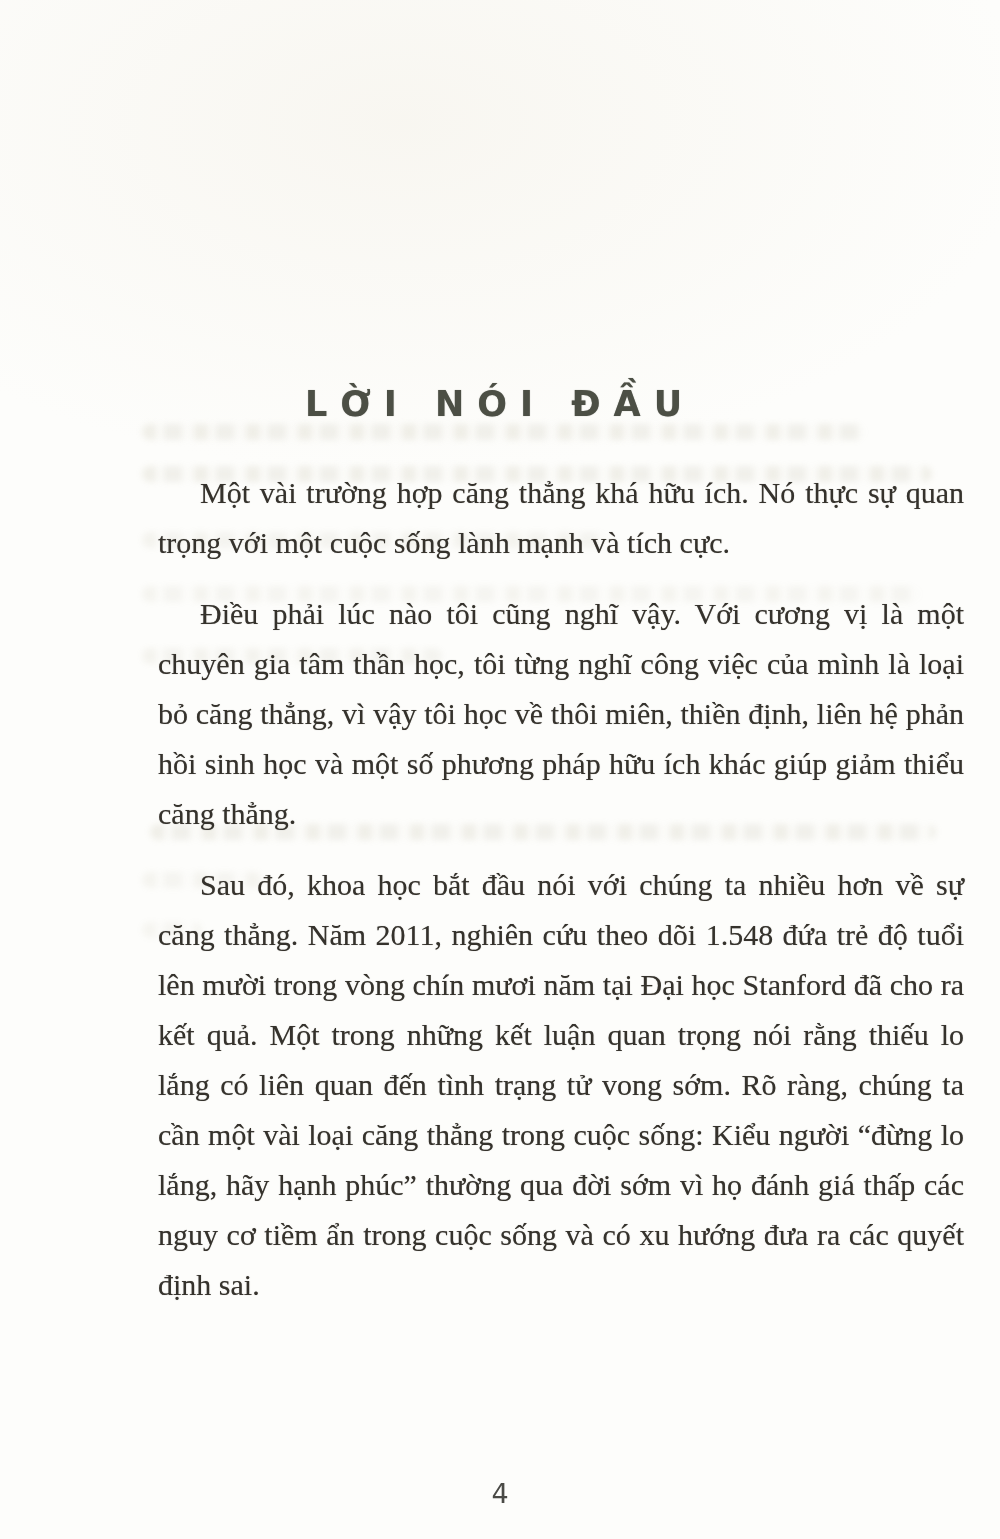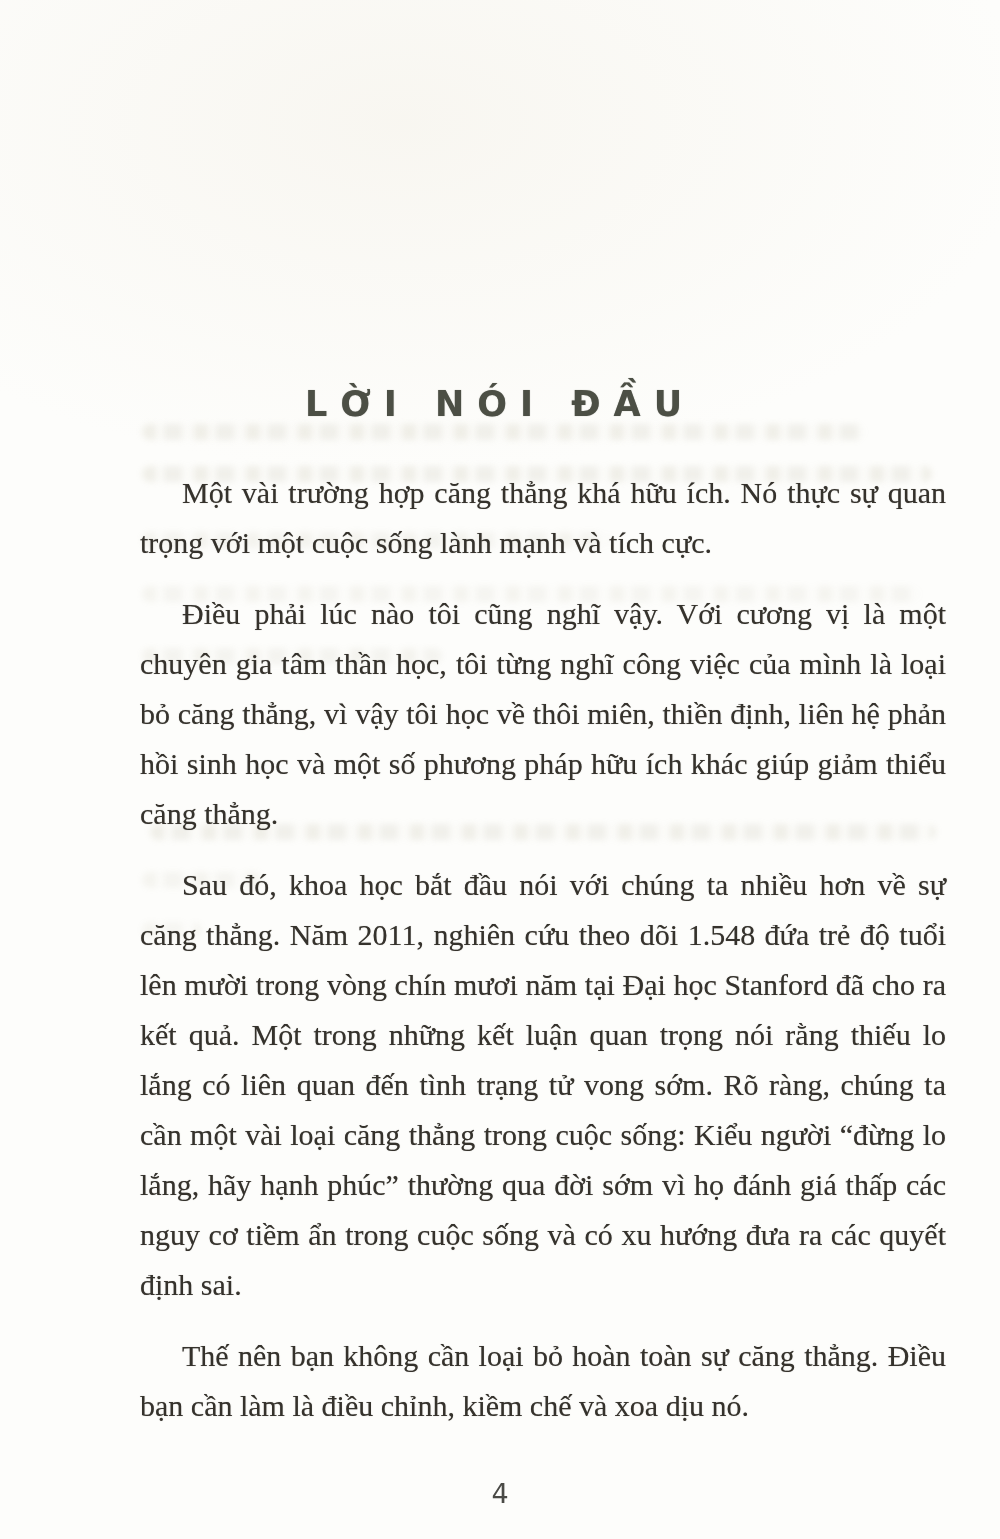--- a/index.html
+++ b/index.html
@@ -33,21 +33,21 @@
     font-weight: 600;
     letter-spacing: 13px;
     color: #4c4f45;
     text-shadow: 0 0 1px rgba(76,79,69,0.55);
     margin-top: 36px;
   }
   
   .body-text {
     position: absolute;
     top: 468px;
-    left: 140px;
+    left: 158px;
     width: 806px;
     color: #35322c;
     font-size: 30px;
     line-height: 50px;
     text-align: justify;
     text-shadow: 0 0 0.8px rgba(53,50,44,0.5);
   }
   .body-text p {
     margin: 0 0 21px 0;
     text-indent: 42px;
@@ -100,17 +100,16 @@
   <div class="ghost g6"></div>
   <div class="ghost g7"></div>
   <div class="ghost g8"></div>
 
   <h1 class="title">LỜI NÓI ĐẦU</h1>
 
   <div class="body-text">
     <p>Một vài trường hợp căng thẳng khá hữu ích. Nó thực sự quan trọng với một cuộc sống lành mạnh và tích cực.</p>
     <p>Điều phải lúc nào tôi cũng nghĩ vậy. Với cương vị là một chuyên gia tâm thần học, tôi từng nghĩ công việc của mình là loại bỏ căng thẳng, vì vậy tôi học về thôi miên, thiền định, liên hệ phản hồi sinh học và một số phương pháp hữu ích khác giúp giảm thiểu căng thẳng.</p>
     <p>Sau đó, khoa học bắt đầu nói với chúng ta nhiều hơn về sự căng thẳng. Năm 2011, nghiên cứu theo dõi 1.548 đứa trẻ độ tuổi lên mười trong vòng chín mươi năm tại Đại học Stanford đã cho ra kết quả. Một trong những kết luận quan trọng nói rằng thiếu lo lắng có liên quan đến tình trạng tử vong sớm. Rõ ràng, chúng ta cần một vài loại căng thẳng trong cuộc sống: Kiểu người “đừng lo lắng, hãy hạnh phúc” thường qua đời sớm vì họ đánh giá thấp các nguy cơ tiềm ẩn trong cuộc sống và có xu hướng đưa ra các quyết định sai.</p>
-    <p>Thế nên bạn không cần loại bỏ hoàn toàn sự căng thẳng. Điều bạn cần làm là điều chỉnh, kiềm chế và xoa dịu nó.</p>
   </div>
 
   <div class="page-number">4</div>
 </div>
 
 </body></html>

